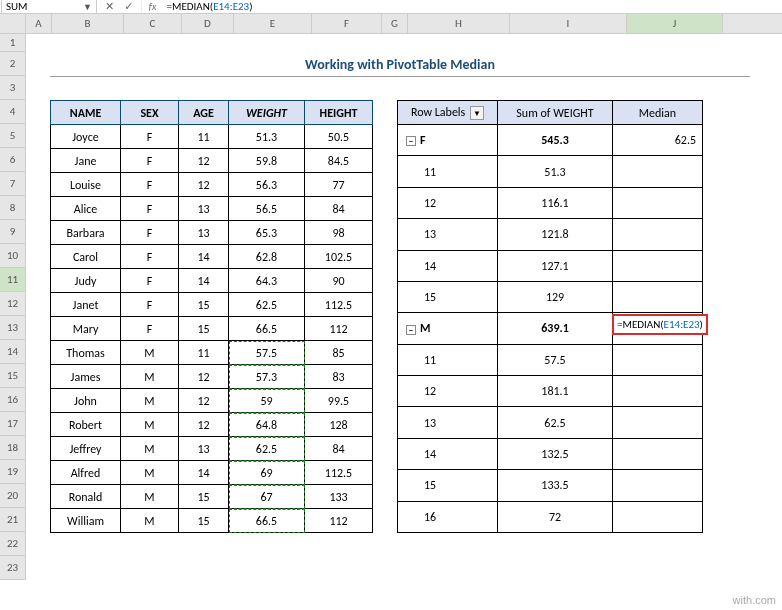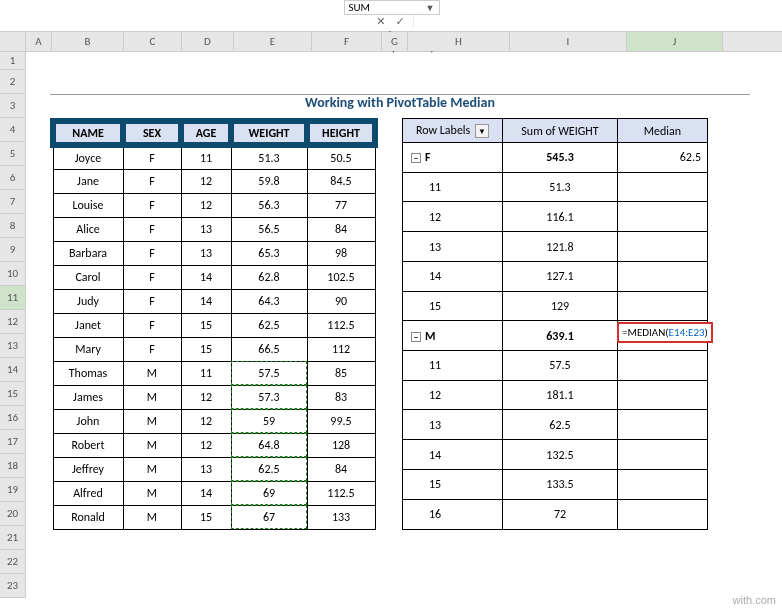--- a/index.html
+++ b/index.html
@@ -9,25 +9,24 @@
     font-size: 12px;
     background: #fff;
     width: 782px;
     height: 610px;
     overflow: hidden;
     position: relative;
   }
   .name-box-bar {
     display: flex;
     align-items: center;
-    height: 32px;
+    height: 14px;
     background: #fff;
     border-bottom: 1px solid #ccc;
     font-size: 11px;
-    flex-direction: column;
   }
   .name-box {
     width: 96px;
     border: 1px solid #ccc;
     height: 20px;
     display: flex;
     align-items: center;
     padding: 0 4px;
     justify-content: space-between;
     margin-left: 1px;
@@ -90,56 +89,55 @@
     display: flex;
     align-items: center;
     justify-content: center;
     font-weight: bold;
     font-size: 14px;
     color: #1f4e79;
     position: absolute;
     left: 24px;
     width: 700px;
     top: 0;
-    margin-top: 20px;
   }
   .title-underline {
     position: absolute;
     left: 24px; width: 700px; top: 24px;
     border-bottom: 1px solid #999;
   }
   .tables-wrap {
     position: absolute;
     top: 48px;
     left: 24px;
     display: flex;
     gap: 24px;
   }
   table.data {
     border-collapse: collapse;
     font-size: 12px;
   }
   table.data th {
     background: #d9e1f2;
-    border: 6px solid #0c4a6e;
+    border: 1px solid #0c4a6e;
     font-weight: bold;
     text-align: center;
     height: 24px;
     padding: 0 4px;
   }
   table.data td {
     border: 1px solid #000;
     text-align: center;
     height: 24px;
     padding: 0 4px;
   }
   .col-name { width: 70px; }
   .col-sex { width: 58px; }
   .col-age { width: 50px; }
-  .col-weight { width: 76px; }
+  .col-weight { width: 76px; font-style: italic; }
   .col-height { width: 68px; }
 
   .pvt { border-collapse: collapse; font-size: 12px; }
   .pvt th {
     background: #d9e1f2;
     border:1px solid #000;
     font-weight:normal;
     height:24px;
     padding:0 4px;
     text-align:center;
@@ -391,20 +389,27 @@
                 <td class="marching">69</td>
                 <td>112.5</td>
               </tr>
               <tr>
                 <td>Ronald</td>
                 <td>M</td>
                 <td>15</td>
                 <td class="marching">67</td>
                 <td>133</td>
               </tr>
+              <tr>
+                <td>William</td>
+                <td>M</td>
+                <td>15</td>
+                <td class="marching">66.5</td>
+                <td>112</td>
+              </tr>
             </tbody>
         </table>
 
         <table class="pvt">
           <thead>
             <tr>
               <th class="col-rl">
                 <span>Row Labels</span>
                 <span class="dd-arrow">▼</span>
               </th>

